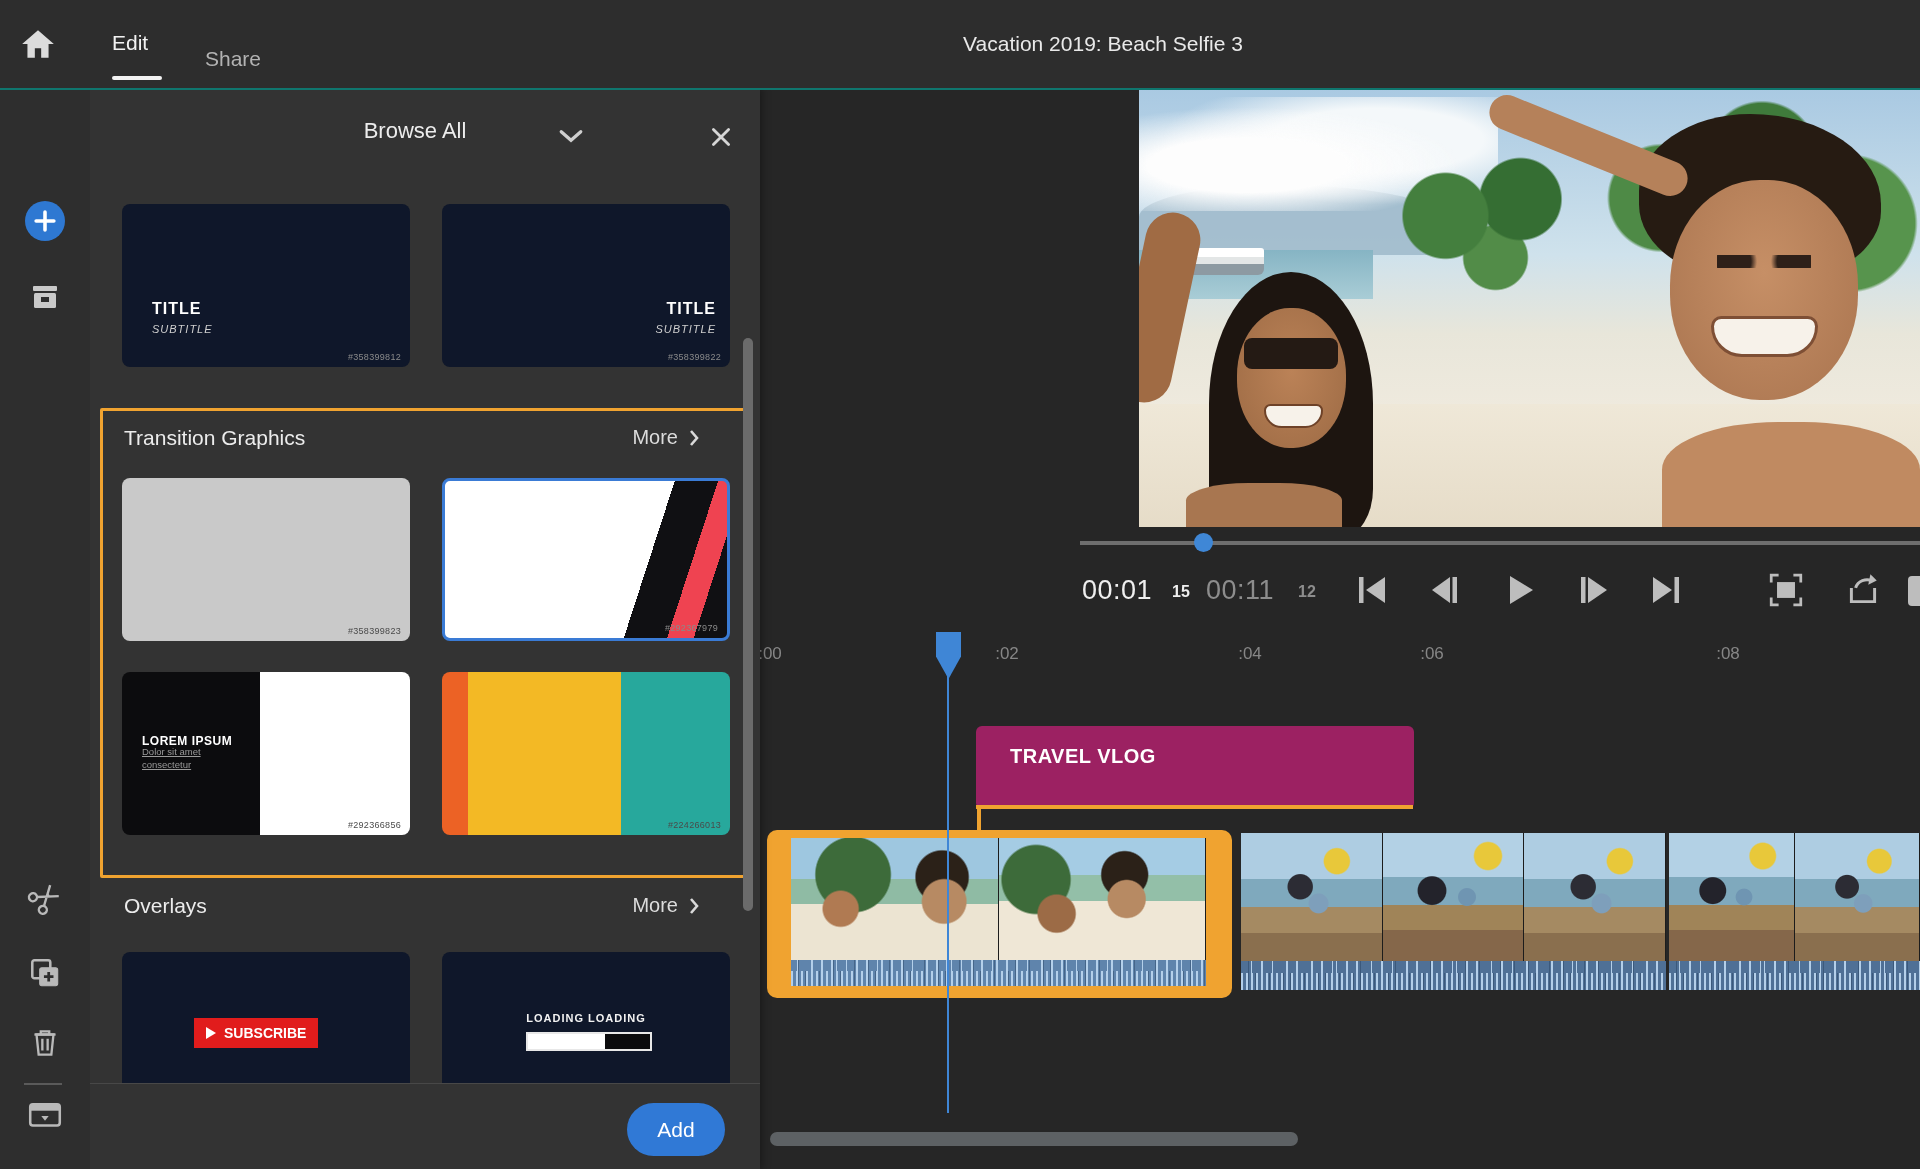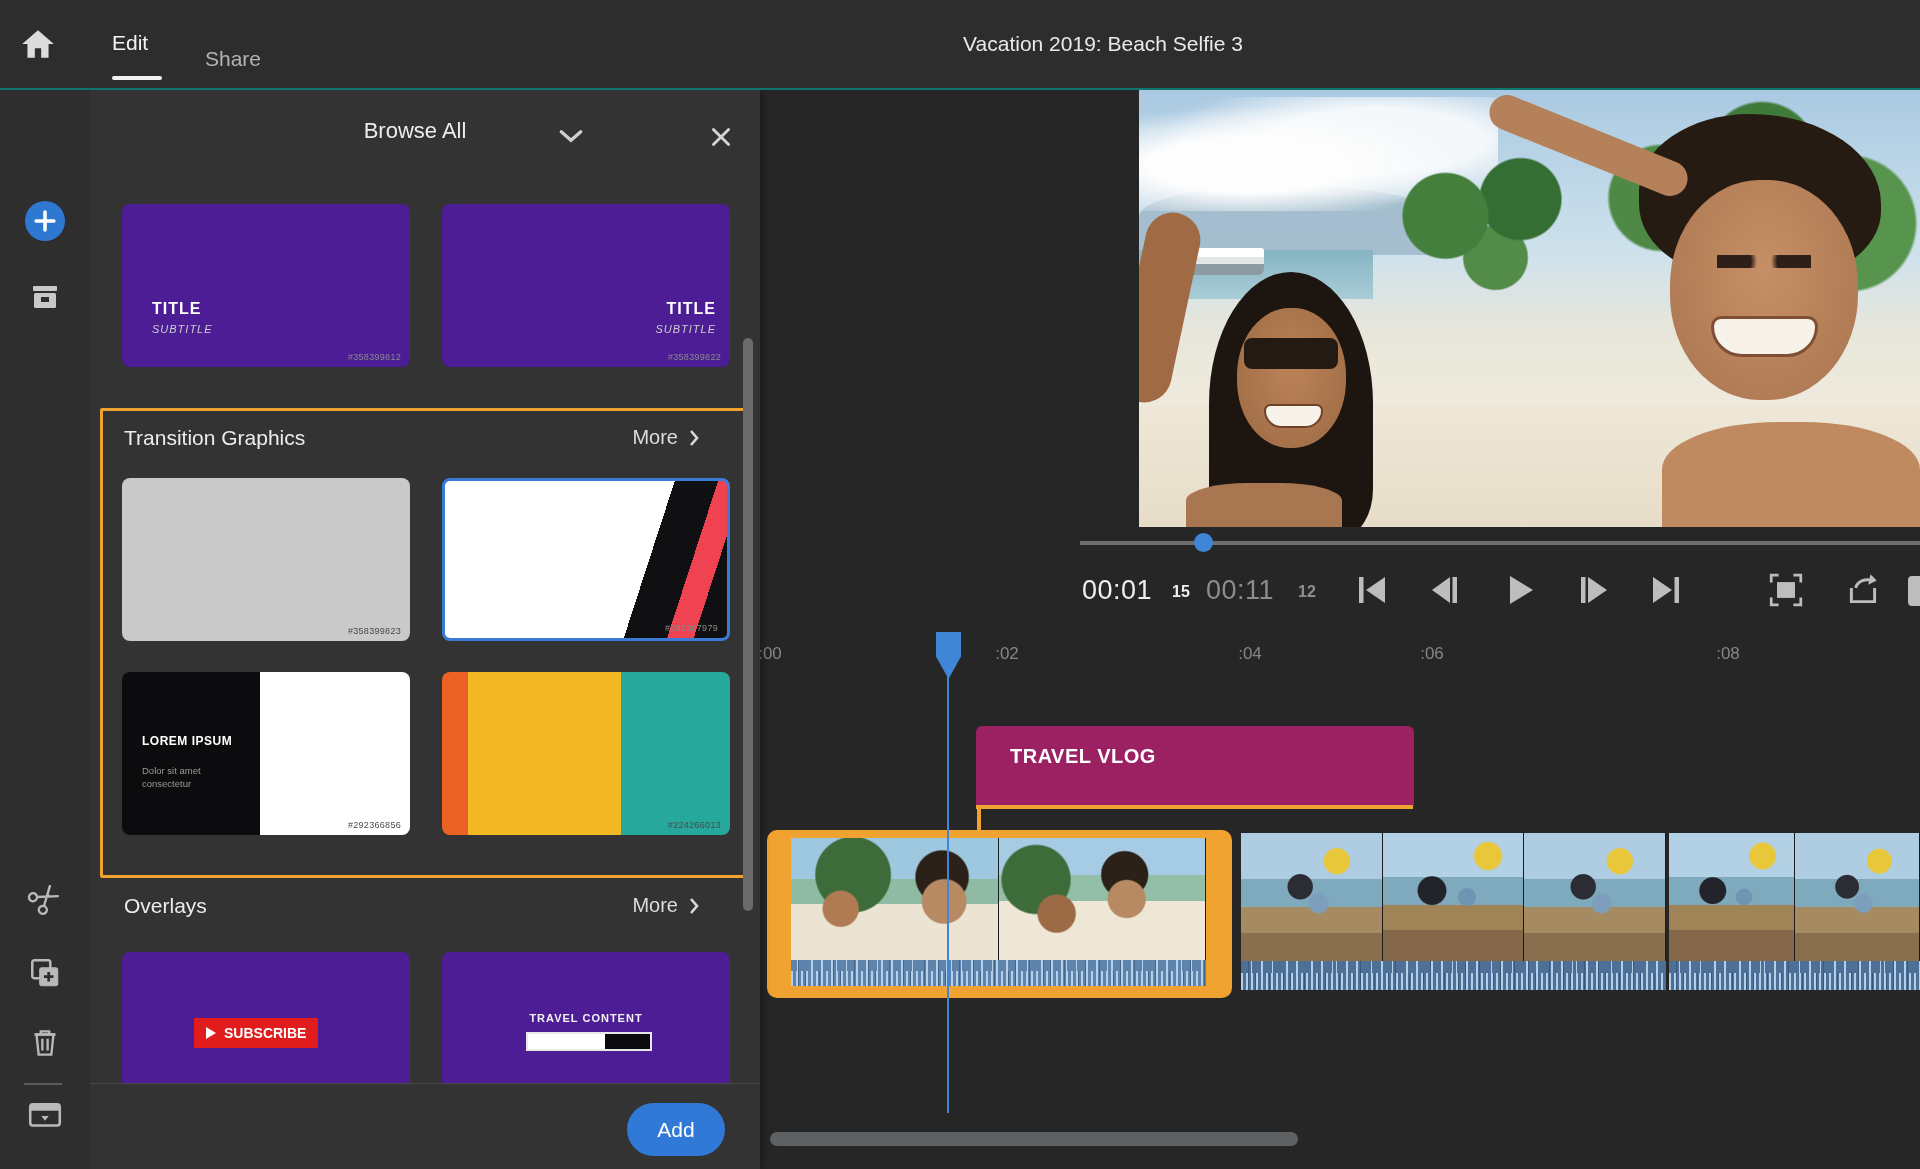--- a/index.html
+++ b/index.html
@@ -19,36 +19,36 @@
   .rail { position:absolute; left:0; top:88px; width:90px; height:1081px; background:#2e2e2e; z-index:20; }
   .rail-btn { position:absolute; left:45px; transform:translateX(-50%); width:40px; height:40px;
               display:flex; align-items:center; justify-content:center; }
   .rail-divider { position:absolute; left:24px; width:38px; height:2px; background:#5a5a5a; }
 
   
   .panel { position:absolute; left:90px; top:88px; width:670px; height:1081px;
            background:#333333; z-index:10; box-shadow:2px 0 8px rgba(0,0,0,.35); }
   .panel-title { position:absolute; left:240px; top:30px; width:170px; text-align:center;
                  font-size:22px; color:#ececec; }
-  .card { position:absolute; width:288px; height:163px; border-radius:8px; background:#4c1d95; overflow:hidden; }
+  .card { position:absolute; width:288px; height:163px; border-radius:8px; background:#0f172a; overflow:hidden; }
   .card .tid { position:absolute; right:9px; bottom:5px; font-size:9px; color:#8a8a8a; letter-spacing:.3px; }
   .card .tid.dark { color:#4a4a4a; }
   .tcard-title { font-weight:bold; font-size:16px; letter-spacing:1px; color:#fff; }
   .tcard-sub   { font-style:italic; font-size:11px; color:#cfcfcf; margin-top:5px; letter-spacing:1px; }
   .sec-label { position:absolute; font-size:21px; color:#ececec; }
   .more-link { position:absolute; display:flex; align-items:center; gap:10px; font-size:20px; color:#dcdcdc; cursor:default; }
   .sel-orange { position:absolute; left:10px; top:320px; width:645px; height:464px;
                 border:3px solid #f0a330; border-radius:2px; pointer-events:none; }
   .tg-gray { background:#c9c9c9; }
   .tg-diag { background:linear-gradient(108deg,#ffffff 0 69%, #101013 69% 82%, #ef4351 82% 90%, #101013 90% 100%);
              border:3px solid #3a7bd5; width:282px; height:157px; }
   .tg-bars { background:linear-gradient(90deg,#ec6225 0 9%, #f3b925 9% 62%, #27a89c 62% 100%); }
   .tg-split { background:linear-gradient(90deg,#0c0c0e 0 48%, #ffffff 48% 100%); }
   .lorem-title { position:absolute; left:20px; top:62px; font-weight:bold; font-size:12px; color:#fff; letter-spacing:.5px; }
-  .lorem-sub { position:absolute; left:20px; top:92px; font-size:9.5px; color:#9a9a9a; line-height:13px; }
+  .lorem-sub { position:absolute; left:20px; top:73px; font-size:9.5px; color:#9a9a9a; line-height:13px;text-decoration:underline; }
   .subscribe-badge { position:absolute; left:72px; top:66px; height:30px; padding:0 12px;
                      background:#e11c1c; color:#fff; font-weight:bold; font-size:14px;
                      display:flex; align-items:center; gap:8px; }
   .subscribe-badge .tri { width:0; height:0; border-left:10px solid #fff; border-top:6px solid transparent; border-bottom:6px solid transparent; }
   .loading-label { position:absolute; left:0; right:0; top:60px; text-align:center; font-weight:bold;
                    font-size:11px; color:#f2f2f2; letter-spacing:1px; }
   .loading-bar { position:absolute; left:84px; top:80px; width:122px; height:15px; border:2px solid #e8e8e8; background:#0b0b0d; }
   .loading-fill { position:absolute; left:0; top:0; bottom:0; width:63%; background:#ffffff; }
   .panel-bottom { position:absolute; left:0; top:995px; width:670px; height:86px;
                   background:#333333; border-top:1px solid #484848; }
@@ -315,21 +315,21 @@
         </svg>
     </div>
 
     <div class="card" style="left:32px; top:864px;">
       <div class="subscribe-badge">
         <span class="tri"></span>
         <span>SUBSCRIBE</span>
       </div>
     </div>
     <div class="card" style="left:352px; top:864px;">
-      <div class="loading-label">TRAVEL CONTENT</div>
+      <div class="loading-label">LOADING LOADING</div>
       <div class="loading-bar">
           <div class="loading-fill"></div>
         </div>
     </div>
 
     <div class="panel-bottom">
       <div class="add-btn">Add</div>
     </div>
 
     <div class="vscroll"></div>

